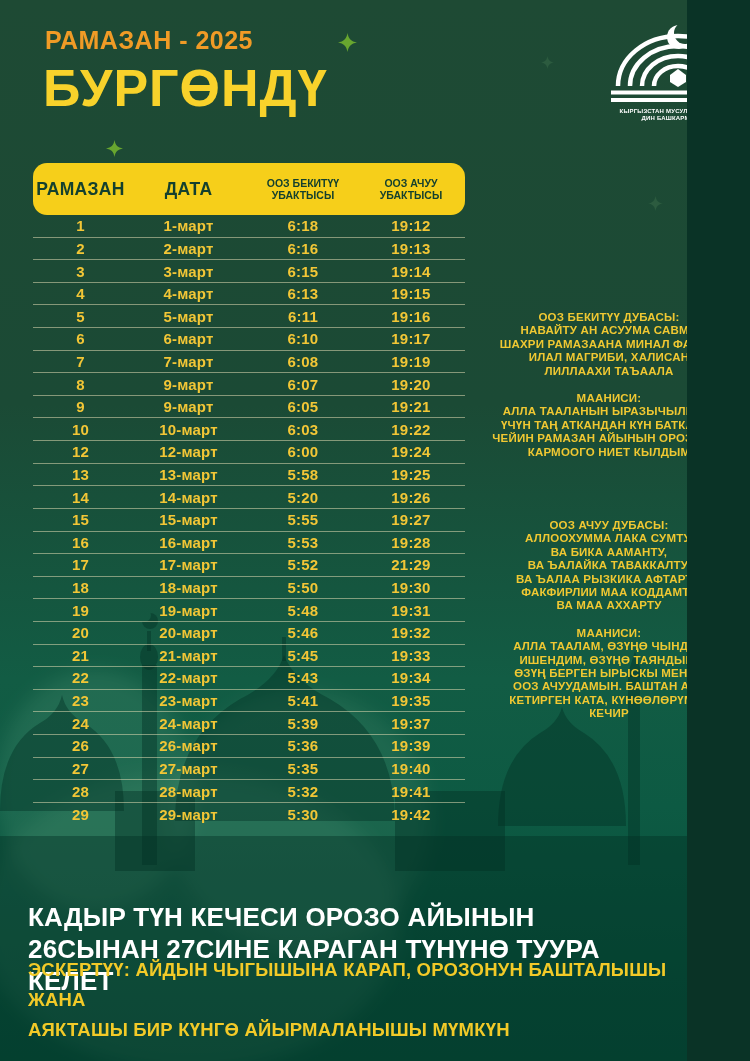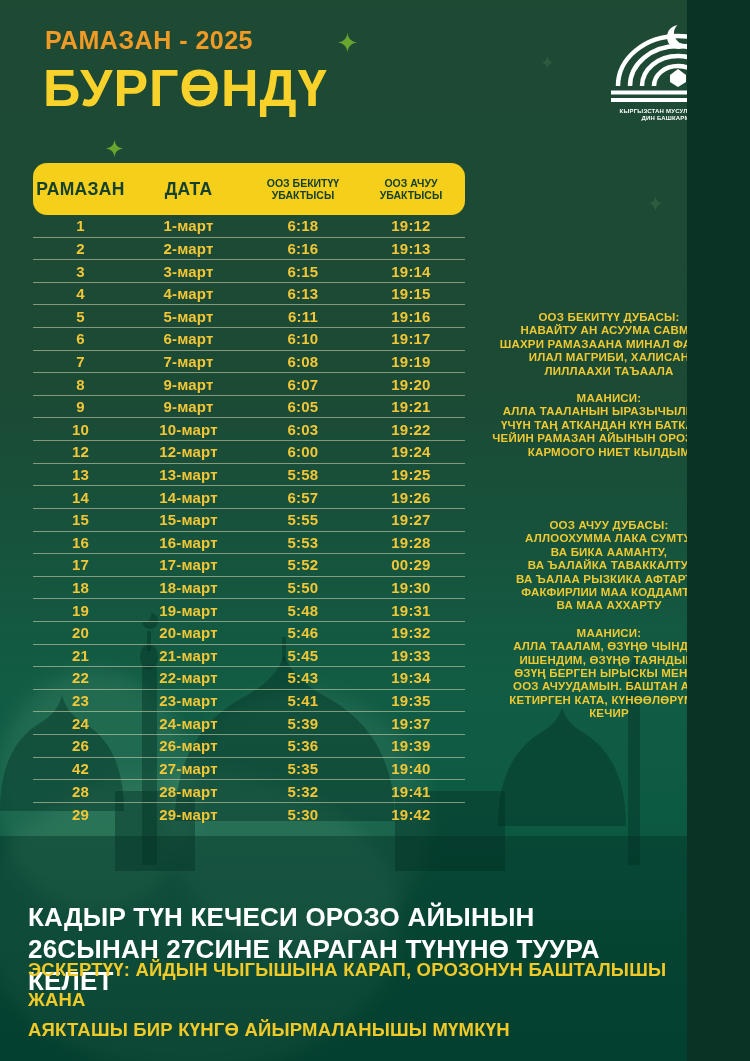--- a/index.html
+++ b/index.html
@@ -262,21 +262,21 @@
     <div class="t-row">
       <div class="c">13</div>
       <div class="c">13-март</div>
       <div class="c">5:58</div>
       <div class="c">19:25</div>
     </div>
 
     <div class="t-row">
       <div class="c">14</div>
       <div class="c">14-март</div>
-      <div class="c">6:57</div>
+      <div class="c">5:20</div>
       <div class="c">19:26</div>
     </div>
 
     <div class="t-row">
       <div class="c">15</div>
       <div class="c">15-март</div>
       <div class="c">5:55</div>
       <div class="c">19:27</div>
     </div>
 
@@ -284,21 +284,21 @@
       <div class="c">16</div>
       <div class="c">16-март</div>
       <div class="c">5:53</div>
       <div class="c">19:28</div>
     </div>
 
     <div class="t-row">
       <div class="c">17</div>
       <div class="c">17-март</div>
       <div class="c">5:52</div>
-      <div class="c">00:29</div>
+      <div class="c">21:29</div>
     </div>
 
     <div class="t-row">
       <div class="c">18</div>
       <div class="c">18-март</div>
       <div class="c">5:50</div>
       <div class="c">19:30</div>
     </div>
 
     <div class="t-row">
@@ -345,21 +345,21 @@
 
 
     <div class="t-row">
       <div class="c">26</div>
       <div class="c">26-март</div>
       <div class="c">5:36</div>
       <div class="c">19:39</div>
     </div>
 
     <div class="t-row">
-      <div class="c">42</div>
+      <div class="c">27</div>
       <div class="c">27-март</div>
       <div class="c">5:35</div>
       <div class="c">19:40</div>
     </div>
 
     <div class="t-row">
       <div class="c">28</div>
       <div class="c">28-март</div>
       <div class="c">5:32</div>
       <div class="c">19:41</div>

